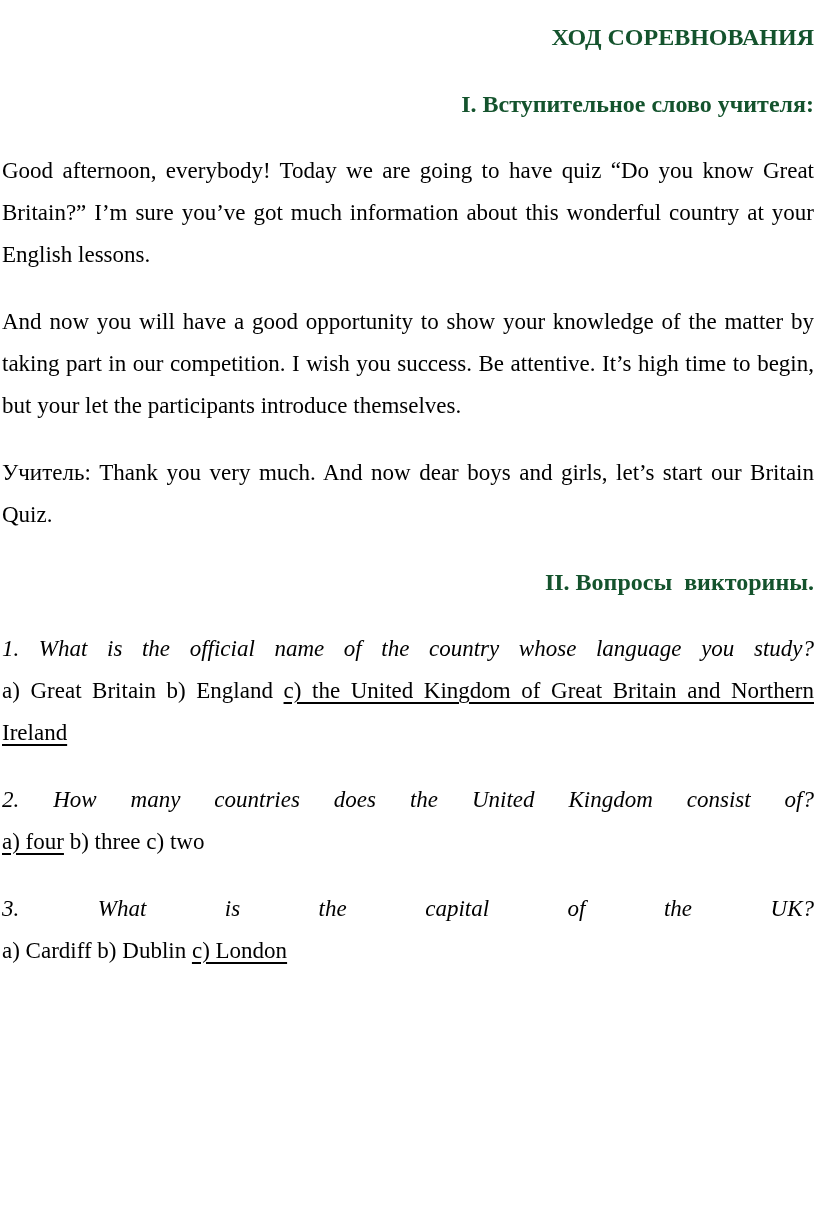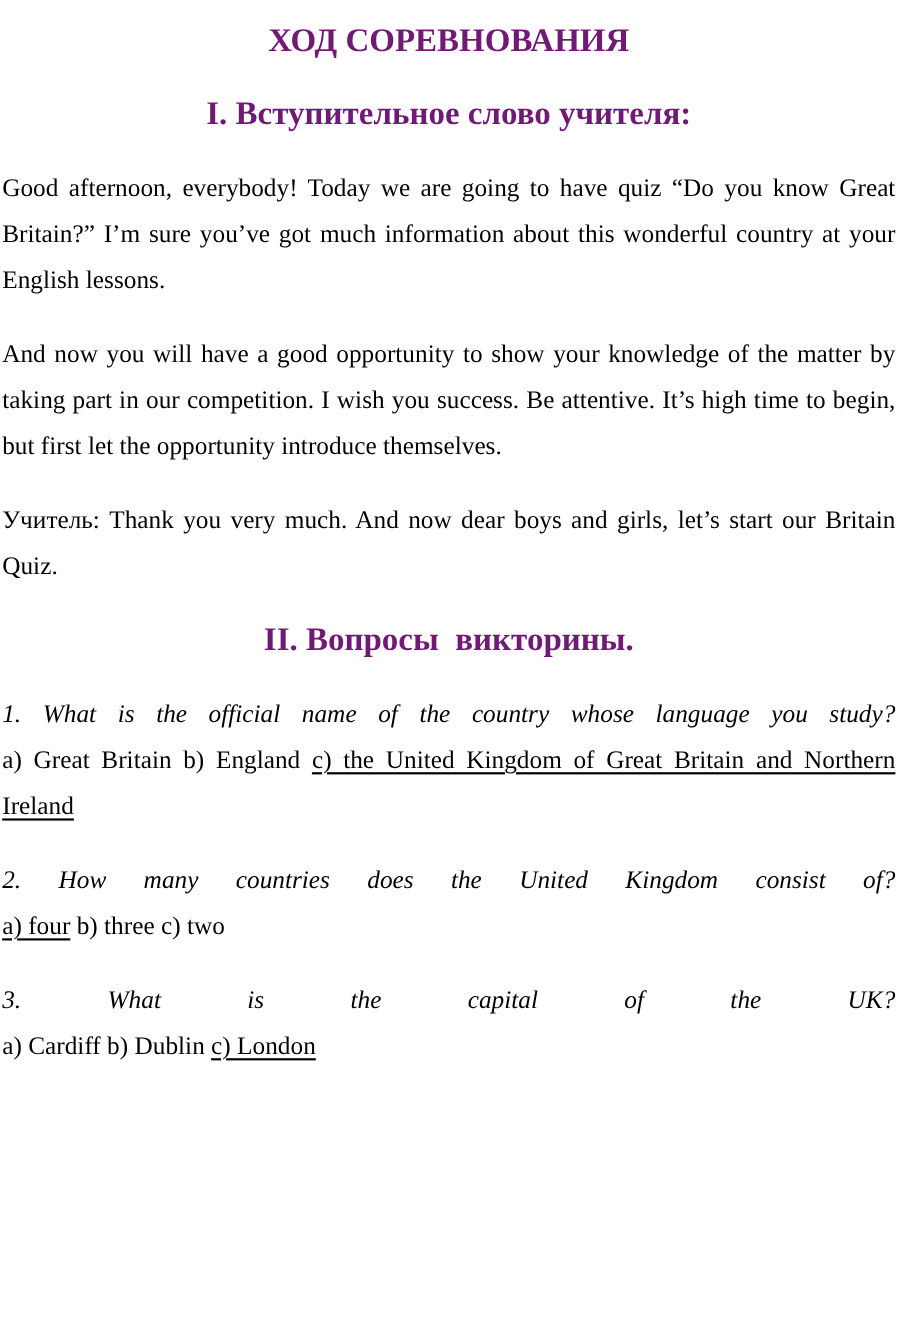--- a/index.html
+++ b/index.html
@@ -21,24 +21,24 @@
     width: 816px;
     height: 1222px;
     padding: 16px 2px 0 2px;
   }
   .block {
     margin: 0 0 25px 0;
     line-height: 42px;
   }
   .heading {
     font-weight: bold;
-    font-size: 30px;
-    color: #701a75;
+    font-size: 24px;
+    color: #14532d;
     white-space: pre-wrap;
-    text-align: center;
+    text-align: right;
   }
   .para {
     text-align: justify;
   }
   .q-line {
     text-align: justify;
     text-align-last: justify;
     line-height: 42px;
     font-style: italic;
   }
@@ -56,21 +56,21 @@
 <body>
 
 <div class="page">
 
   <div class="block heading">ХОД СОРЕВНОВАНИЯ</div>
 
   <div class="block heading">I. Вступительное слово учителя:</div>
 
   <p class="block para">Good afternoon, everybody! Today we are going to have quiz “Do you know Great Britain?” I’m sure you’ve got much information about this wonderful country at your English lessons.</p>
 
-  <p class="block para">And now you will have a good opportunity to show your knowledge of the matter by taking part in our competition. I wish you success. Be attentive. It’s high time to begin, but first let the opportunity introduce themselves.</p>
+  <p class="block para">And now you will have a good opportunity to show your knowledge of the matter by taking part in our competition. I wish you success. Be attentive. It’s high time to begin, but your let the participants introduce themselves.</p>
 
 
   <p class="block para">Учитель: Thank you very much. And now dear boys and girls, let’s start our Britain Quiz.</p>
 
 
   <div class="block heading">II. Вопросы  викторины.</div>
 
   <div class="block">
     <div class="q-line">1. What is the official name of the country whose language you study?</div>
     <div class="a-line">

